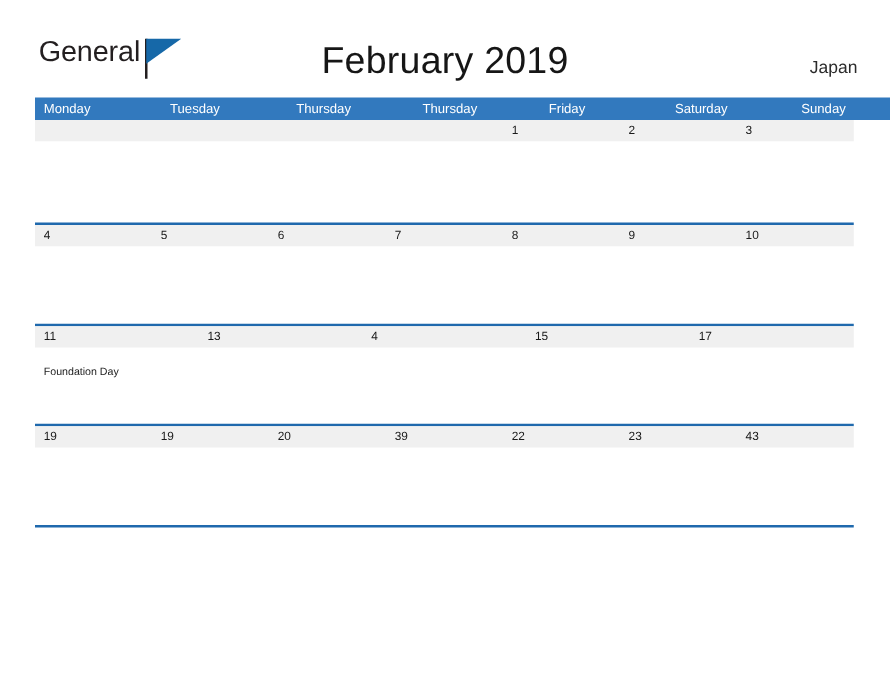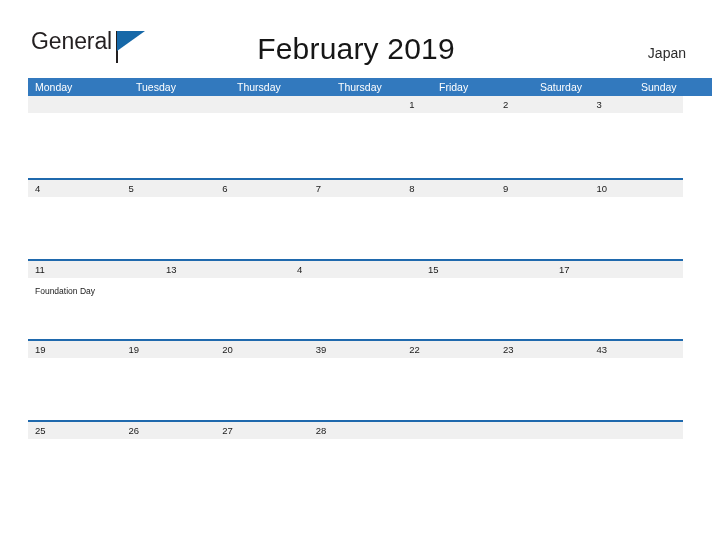--- a/index.html
+++ b/index.html
@@ -149,21 +149,21 @@
   .day-cell.empty .day-number { visibility: hidden; }
 
   .events-band {
     display: flex;
     width: 655px;
     height: 61px;
   }
   .event-cell {
     flex: 1 1 0;
     padding-left: 7px;
-    padding-top: 8px;
+    padding-top: 14px;
   }
   .event-text {
     font-size: 8.5px;
     color: #1a1a1a;
     line-height: 11px;
     display: block;
     font-family: "Liberation Sans", sans-serif;
   }
 </style>
 </head>
@@ -330,43 +330,20 @@
       <div class="event-cell"></div>
       <div class="event-cell"></div>
       <div class="event-cell"></div>
       <div class="event-cell"></div>
       <div class="event-cell"></div>
     </div>
   </div>
 
   <div class="week-row">
     <div class="week-rule"></div>
-    <div class="date-band">
-      <div class="day-cell">
-          <span class="day-number">25</span>
-        </div>
-      <div class="day-cell">
-          <span class="day-number">26</span>
-        </div>
-      <div class="day-cell">
-          <span class="day-number">27</span>
-        </div>
-      <div class="day-cell">
-          <span class="day-number">28</span>
-        </div>
-      <div class="day-cell empty">
-          <span class="day-number"></span>
-        </div>
-      <div class="day-cell empty">
-          <span class="day-number"></span>
-        </div>
-      <div class="day-cell empty">
-          <span class="day-number"></span>
-        </div>
-    </div>
     <div class="events-band">
       <div class="event-cell"></div>
       <div class="event-cell"></div>
       <div class="event-cell"></div>
       <div class="event-cell"></div>
       <div class="event-cell"></div>
       <div class="event-cell"></div>
       <div class="event-cell"></div>
     </div>
   </div>

